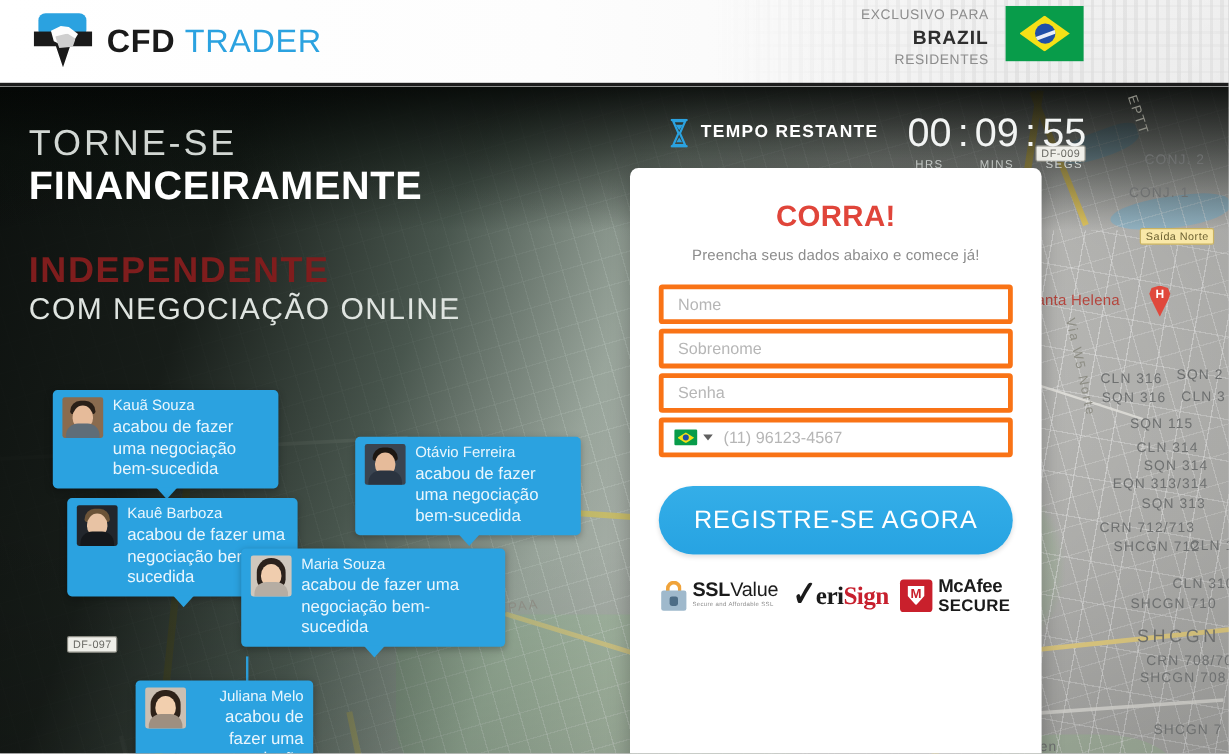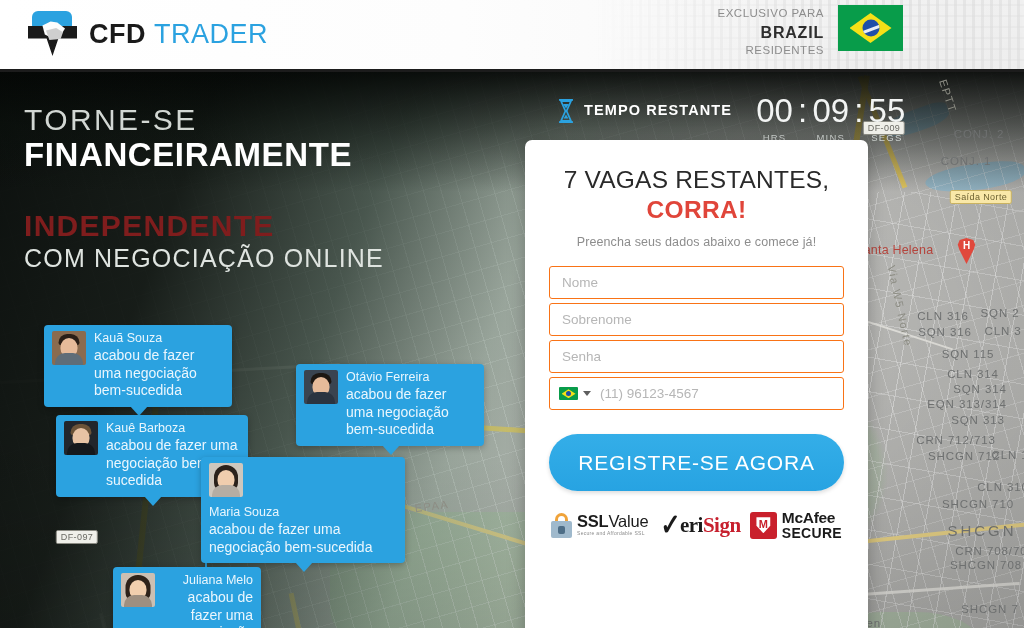--- a/index.html
+++ b/index.html
@@ -197,21 +197,21 @@
     background: #ffffff; border-radius: 7px;
     box-shadow: 0 3px 18px rgba(0,0,0,.28);
     z-index: 30; padding: 26px 24px 0 24px;
   }
   .card-h1 { text-align: center; font-size: 24.5px; color: #2a2a2a; letter-spacing: .2px; line-height: 1.18; font-weight:400; }
   .card-h2 { text-align: center; font-size: 24.5px; color: #e0453a; letter-spacing: .3px; font-weight: 700; line-height: 1.2; }
   .card-sub { text-align: center; font-size: 12.5px; color: #8d8d8d; margin-top: 11px; letter-spacing: .1px; }
 
   .form { margin-top: 17px; }
   .field {
-    width: 295px; height: 33px; border: 1px solid #f97316; border-radius: 3px;
+    width: 295px; height: 33px; border: 4px solid #f97316; border-radius: 3px;
     margin-bottom: 4px; display: flex; align-items: center; padding: 0 12px;
     background: #fff;
   }
   .field input {
     border: none; outline: none; width: 100%; height: 100%;
     font-family: "Liberation Sans", sans-serif; font-size: 13.5px; color: #5a5a5a;
     background: transparent;
   }
   .field input::placeholder { color: #b6b6b6; }
   .phone-field { padding-left: 9px; align-items: center; }
@@ -462,21 +462,21 @@
           <div class="face" style="background:#e8c3a4;"></div>
           <div class="body" style="background:#15181c;"></div>
       </div>
       <div class="txt">
         <div class="nm">Kauê Barboza</div>
         <div class="ms">acabou de fazer uma negociação bem-sucedida</div>
       </div>
     </div>
     <div class="dot" style="left:141px; top:395px;"></div>
 
-    <div class="notif" style="left:201px; top:385px; width:204px;flex-direction:column;">
+    <div class="notif" style="left:201px; top:385px; width:220px;">
       <div class="ava" style="background:#cfc7bd;">
         <div class="hair" style="background:#2b211b; width:24px; height:26px; border-radius:12px 12px 8px 8px; top:2px;"></div>
         <div class="face" style="background:#f0cdae;"></div>
           <div class="body" style="background:#b6ada3;"></div>
       </div>
       <div class="txt">
         <div class="nm">Maria Souza</div>
         <div class="ms">acabou de fazer uma negociação bem-sucedida</div>
       </div>
     </div>
@@ -488,21 +488,20 @@
         <div class="face" style="background:#f2cfae;"></div>
           <div class="body" style="background:#9e8f80;"></div>
       </div>
       <div class="txt">
         <div class="nm">Juliana Melo</div>
         <div class="ms">acabou de fazer uma negociação bem-sucedida</div>
       </div>
     </div>
 
     <div class="card">
-      <div class="card-h1">7 VAGAS RESTANTES,</div>
       <div class="card-h2">CORRA!</div>
       <div class="card-sub">Preencha seus dados abaixo e comece já!</div>
 
       <div class="form">
         <div class="field">
           <input type="text" placeholder="Nome" style="">
         </div>
         <div class="field">
           <input type="text" placeholder="Sobrenome" style="">
         </div>

